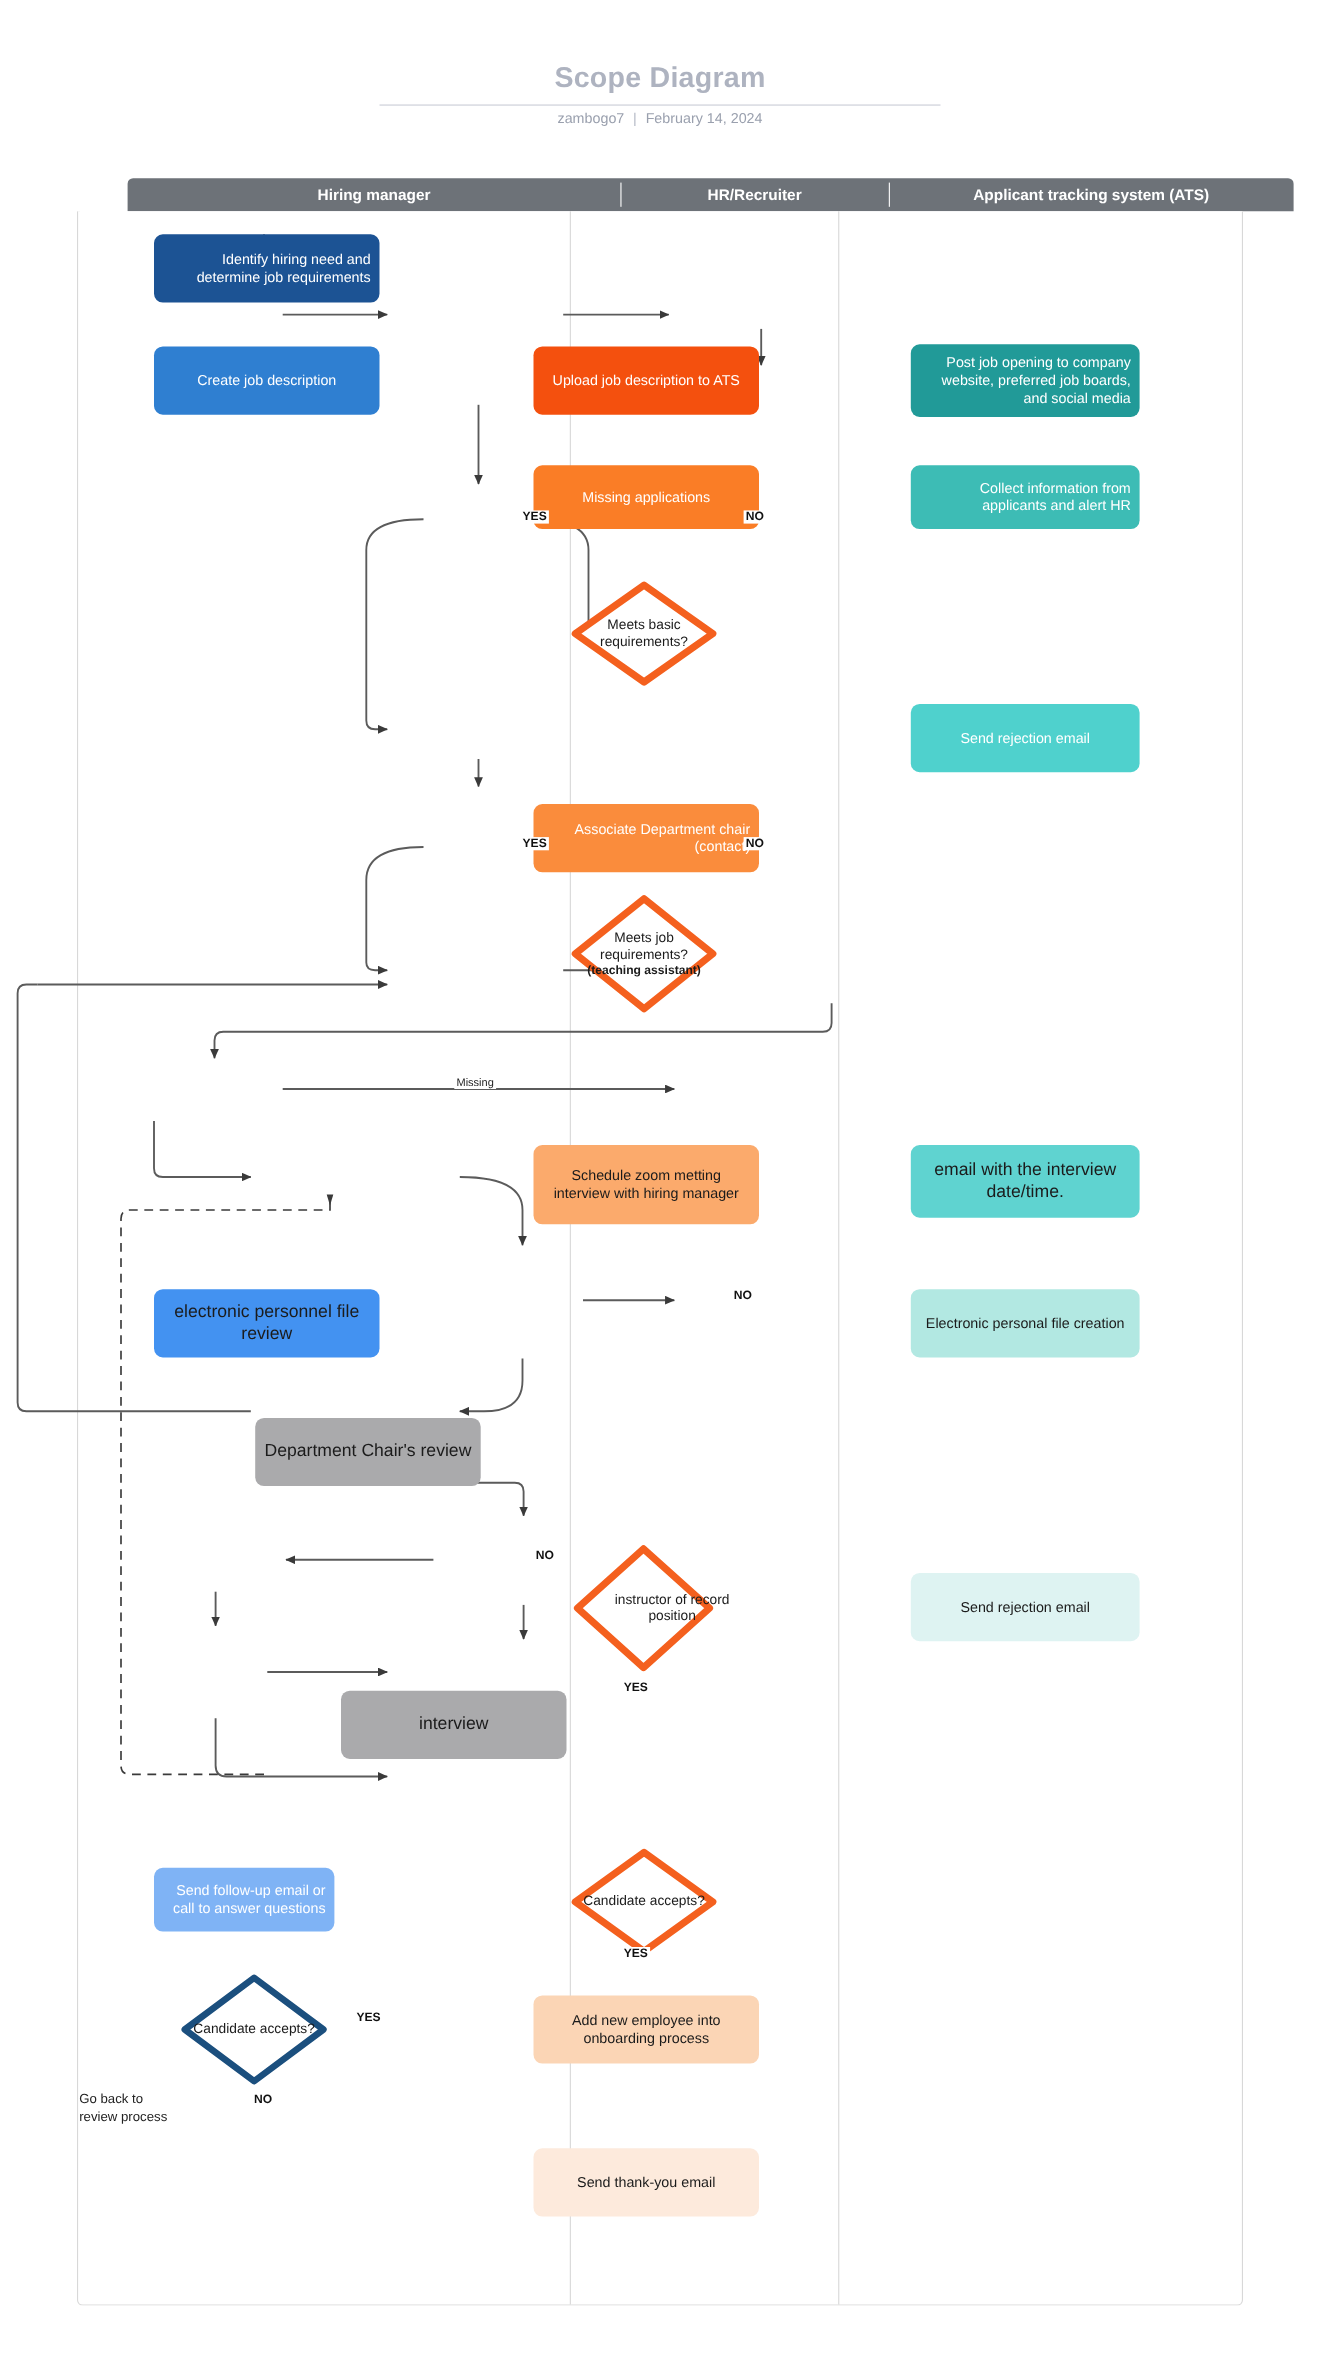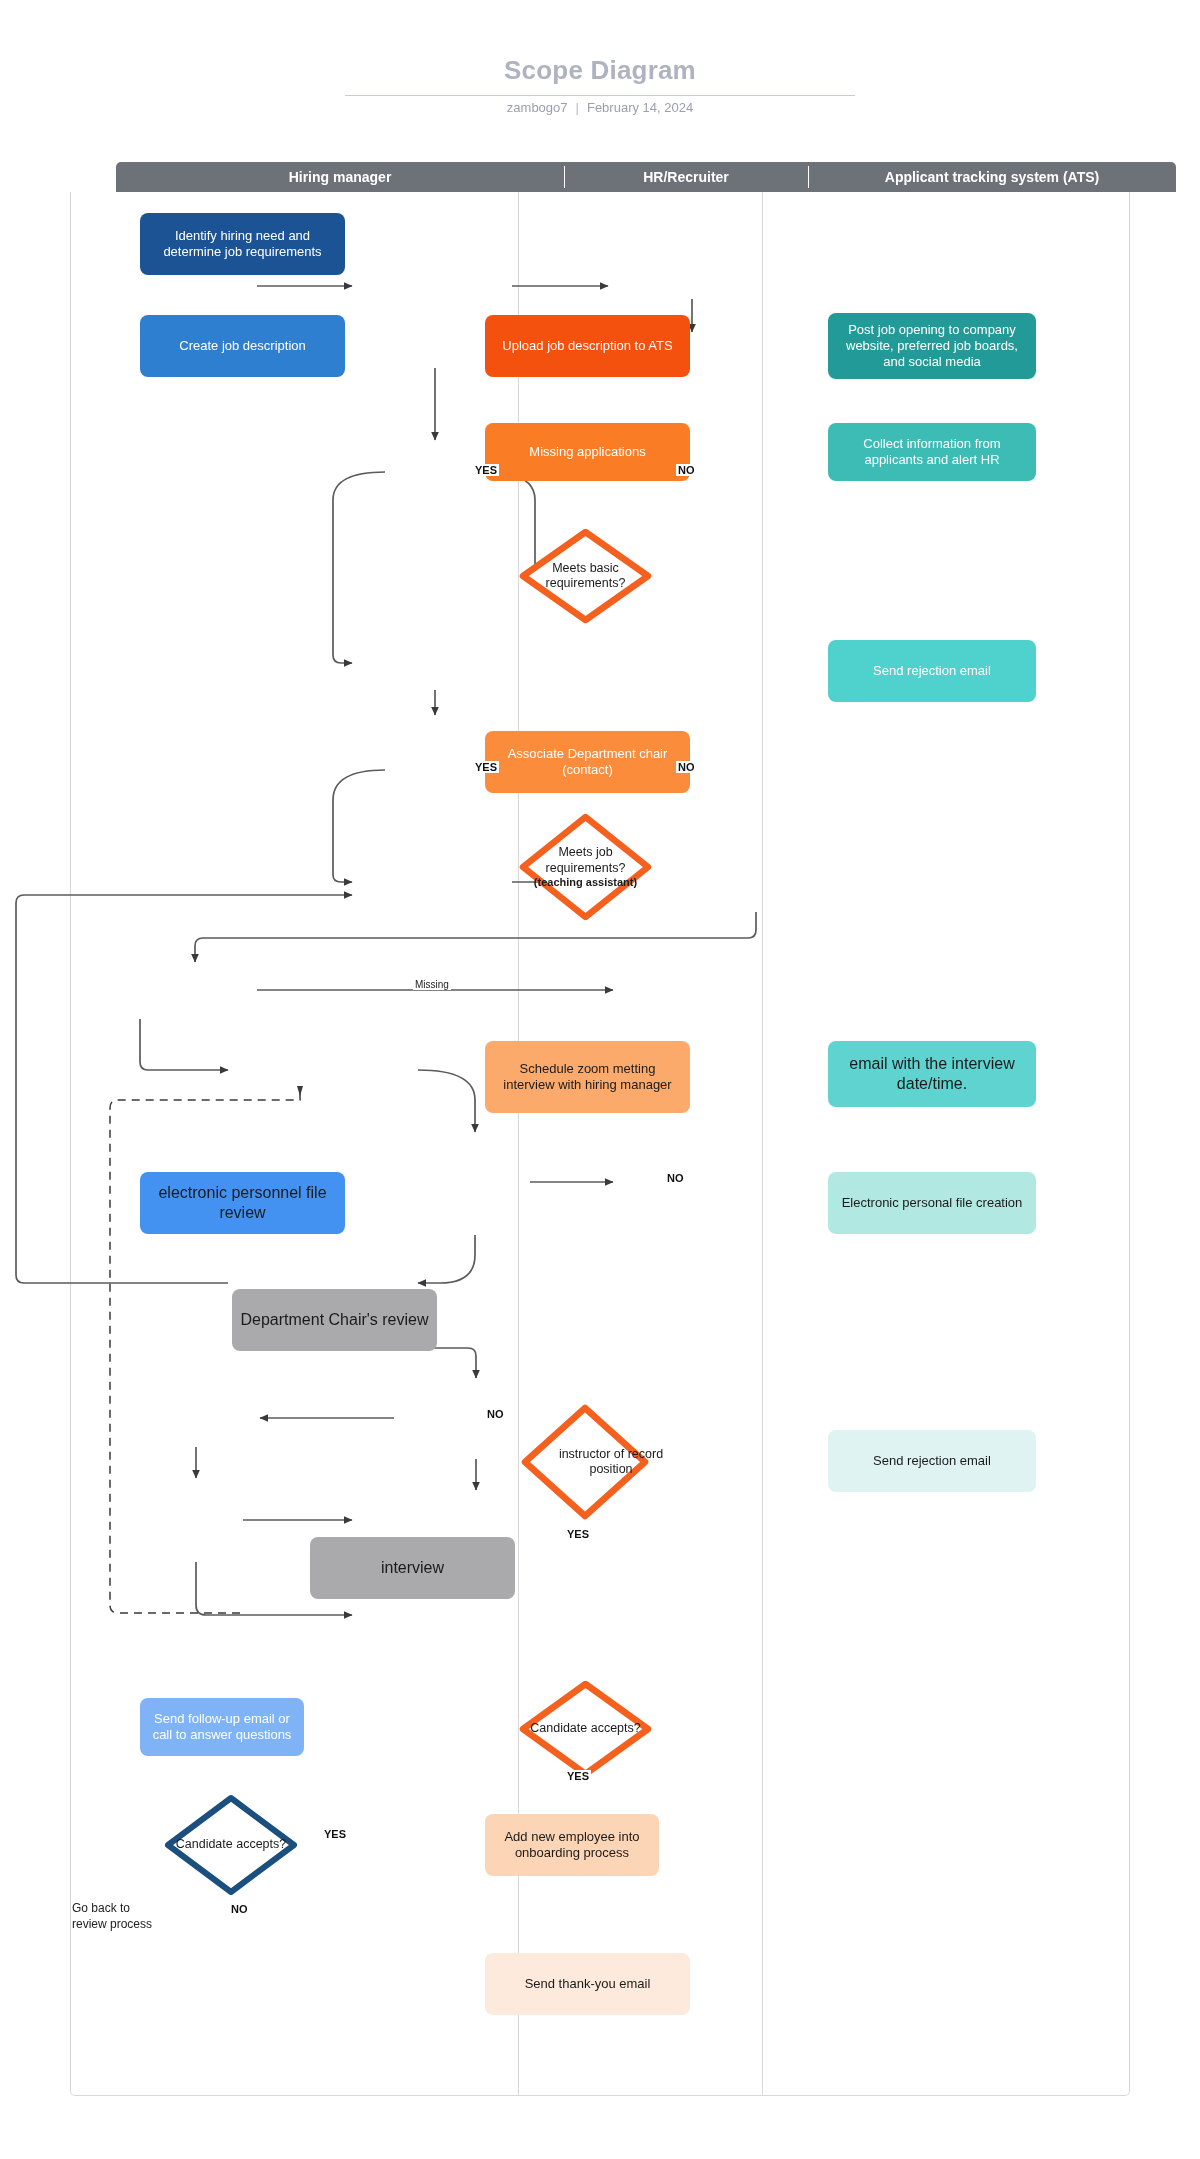--- a/index.html
+++ b/index.html
@@ -22,21 +22,21 @@
               color:#ffffff;font-size:14px;font-weight:bold;}
   .lane-div-head{position:absolute;top:4px;width:1px;height:22px;background:#ffffff;}
   #lane-body{position:absolute;left:0;top:30px;width:1058px;height:1903px;
              background:#ffffff;border:1px solid #d8d8d8;border-top:none;border-radius:0 0 5px 5px;}
   .lane-div{position:absolute;top:0;width:1px;height:1903px;background:#d8d8d8;}
 
   
   .node{position:absolute;box-sizing:border-box;display:flex;align-items:center;
         justify-content:center;text-align:center;border-radius:8px;
         font-size:13px;line-height:1.25;padding:4px 8px;}
-  .node.white{color:#ffffff;}
+  .node.white{color:#ffffff;text-align:right;}
   .node.dark{color:#1b1b1b;}
   .node.big{font-size:16px;}
 
   
   .dia{position:absolute;}
   .dia svg{position:absolute;left:0;top:0;}
   .dia .dlabel{position:absolute;left:0;top:0;width:100%;height:100%;
         display:flex;flex-direction:column;align-items:center;justify-content:center;
         text-align:center;font-size:12.5px;line-height:1.22;color:#1b1b1b;}
   .dia .dsub{font-size:11px;font-weight:bold;line-height:1.18;}
@@ -206,21 +206,21 @@
 
 <div class="node white" style="left:140px;top:1698px;width:164px;height:58px;background:#7fb3f5;">Send follow-up email or call to answer questions</div>
 
 <div class="dia" style="left:163px;top:1793px;width:136px;height:104px;">
   <svg width="136" height="104" viewBox="0 0 136 104">
     <polygon points="68,5 131,52 68,99 5,52" fill="#ffffff" stroke="#1b4f7e" stroke-width="6" stroke-linejoin="round"></polygon>
   </svg>
   <div class="dlabel">Candidate accepts?</div>
 </div>
 
-<div class="node dark" style="left:485px;top:1814px;width:174px;height:62px;background:#fbd5b5;">Add new employee into onboarding process</div>
+<div class="node dark" style="left:485px;top:1814px;width:205px;height:62px;background:#fbd5b5;">Add new employee into onboarding process</div>
 
 <div class="node dark" style="left:485px;top:1953px;width:205px;height:62px;background:#fdeadc;">Send thank-you email</div>
 
 <div class="elabel" style="left:473px;top:464px;">YES</div>
 <div class="elabel" style="left:676px;top:464px;">NO</div>
 <div class="elabel" style="left:473px;top:761px;">YES</div>
 <div class="elabel" style="left:676px;top:761px;">NO</div>
 <div class="elabel plain" style="left:413px;top:979px;">Missing</div>
 <div class="elabel" style="left:665px;top:1172px;">NO</div>
 <div class="elabel" style="left:565px;top:1528px;">YES</div>

